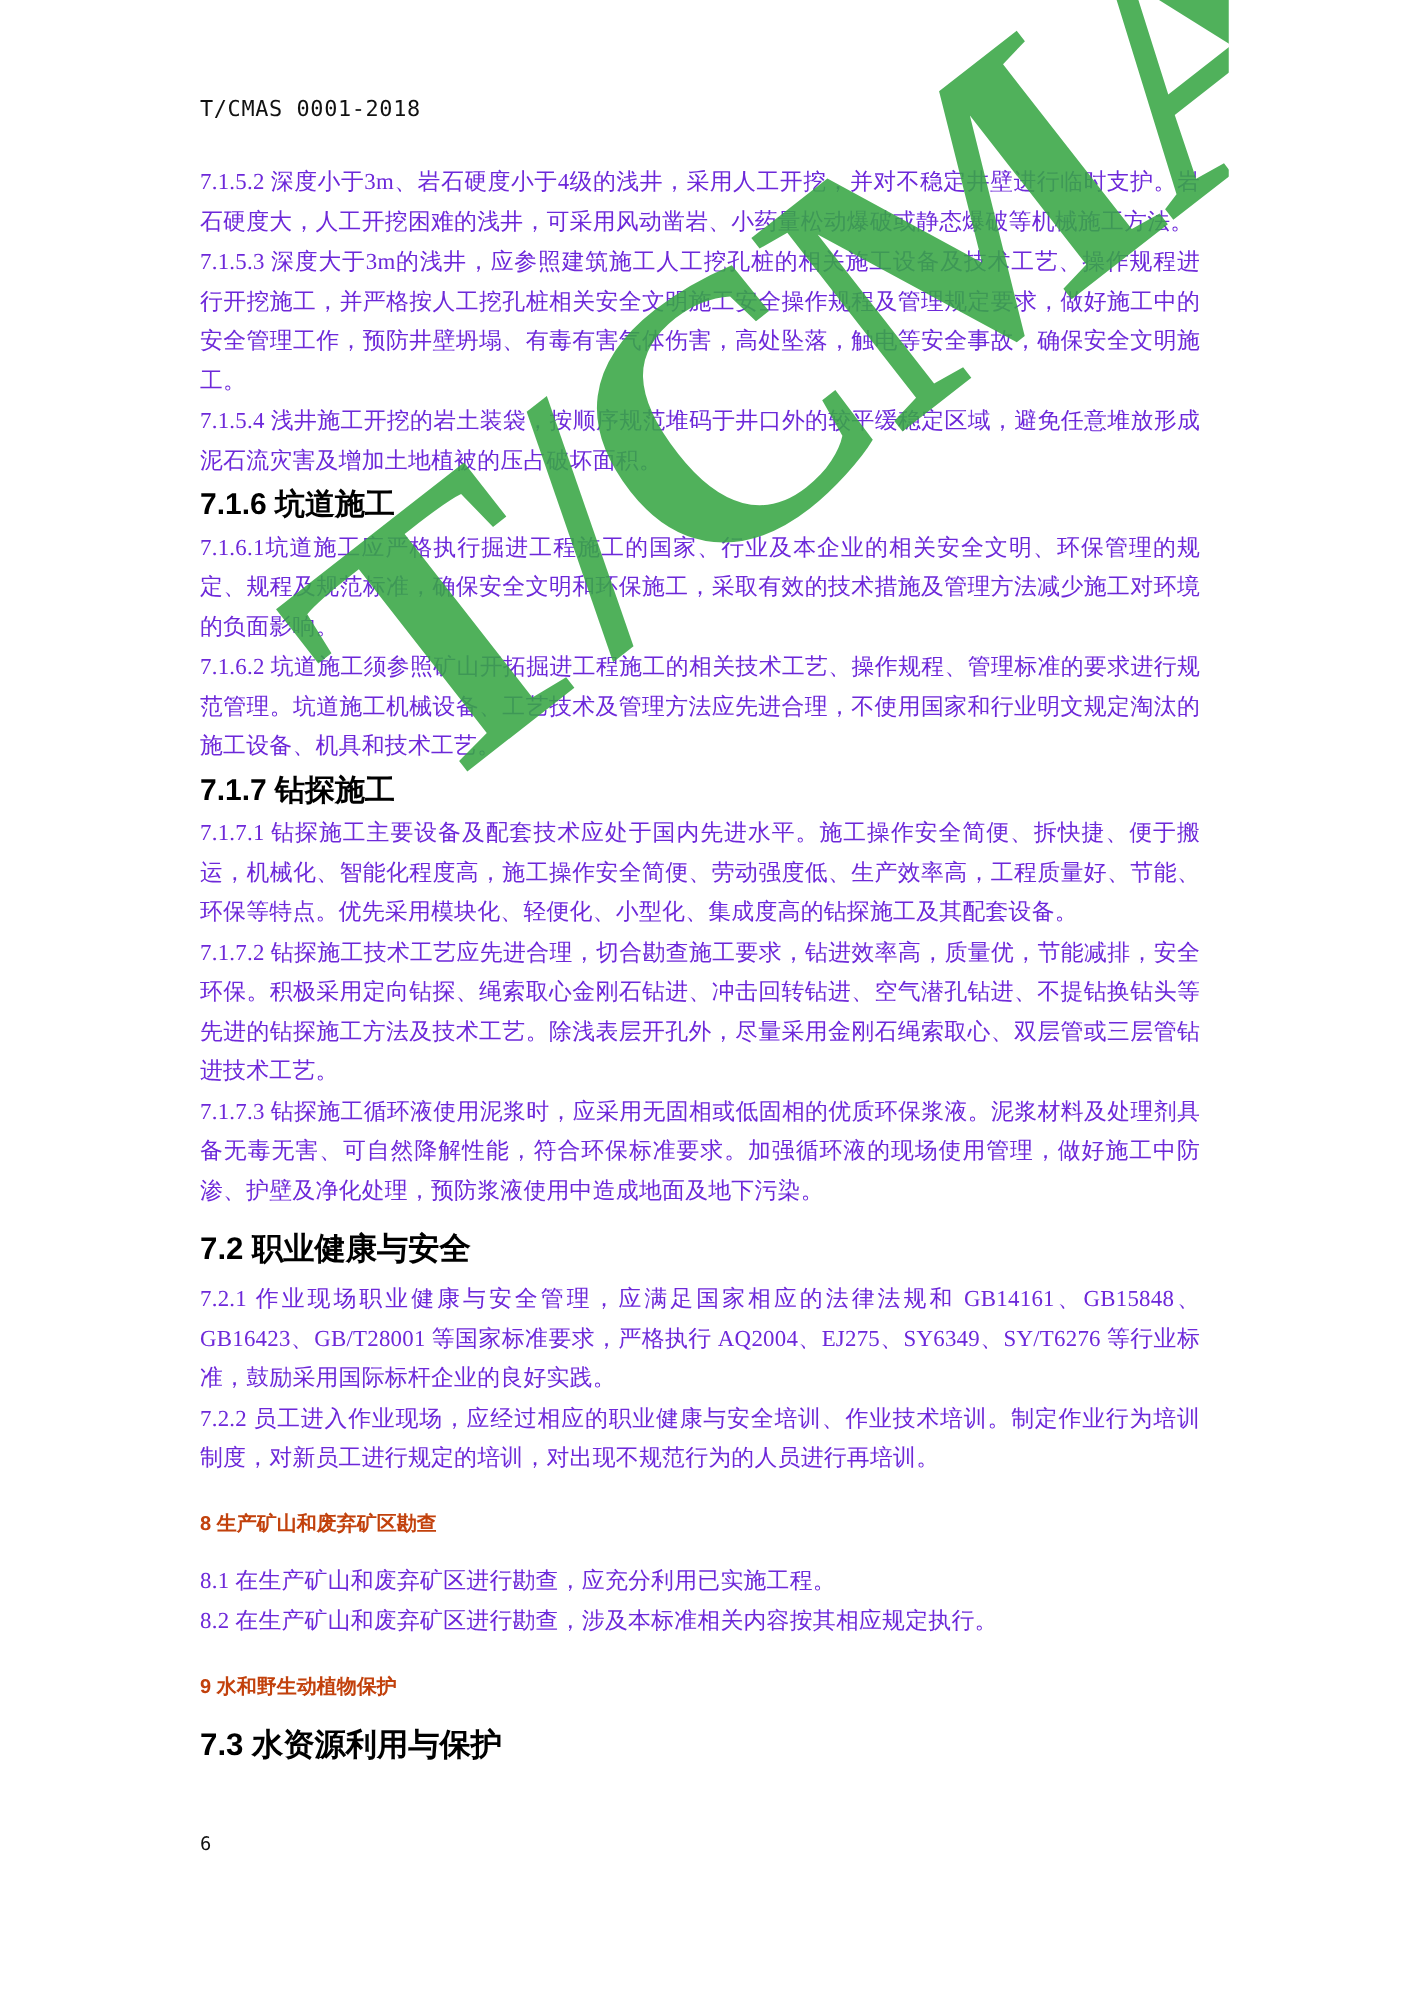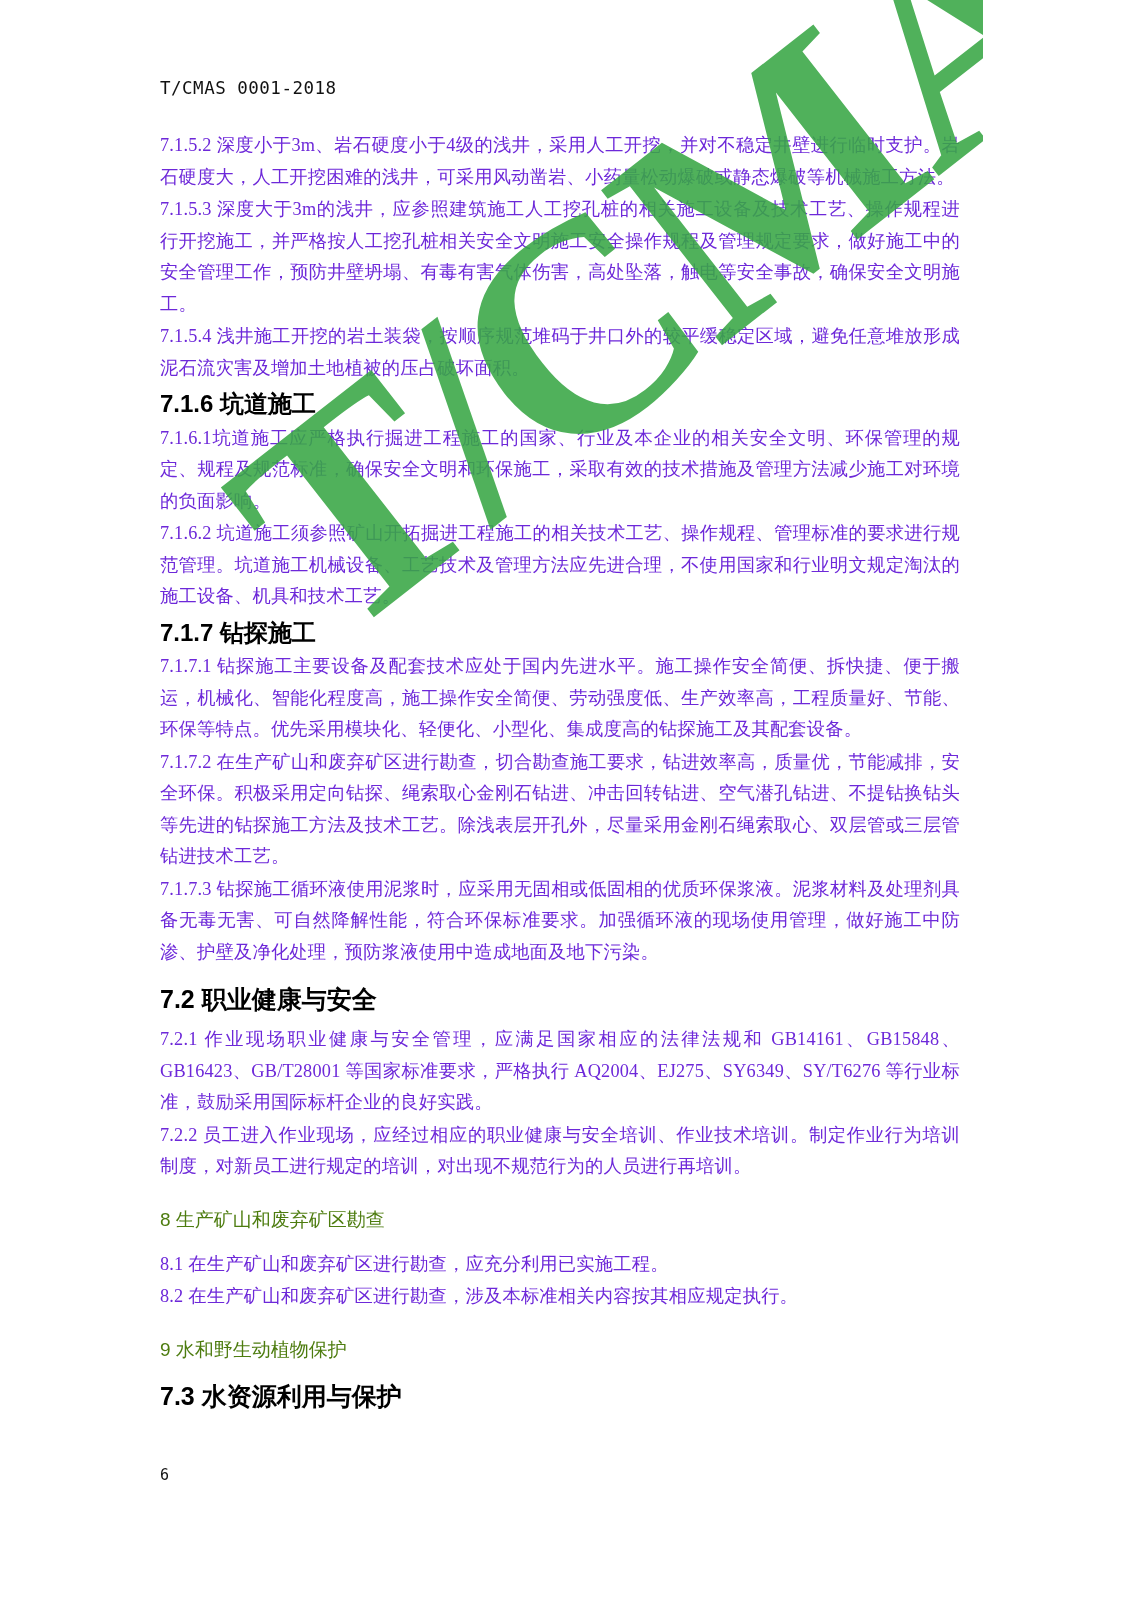--- a/index.html
+++ b/index.html
@@ -55,25 +55,25 @@
   p.heading {
     margin: 4px 0 3px 0;
     font-size: 24px;
     line-height: 31.5px;
     font-weight: bold;
     font-family: "Liberation Sans", sans-serif;
     color: #000;
   }
   p.section {
     margin: 22px 0 14px 0;
-    font-size: 19px;
+    font-size: 16px;
     line-height: 30px;
-    font-weight: normal;
+    font-weight: bold;
     font-family: "Liberation Sans", sans-serif;
-    color: #4d7c0f;
+    color: #c2410c;
   }
   p.subsection {
     margin: 16px 0 10px 0;
     font-size: 25px;
     line-height: 30px;
     font-weight: bold;
     font-family: "Liberation Sans", sans-serif;
     color: #000;
   }
   .footer {
@@ -122,21 +122,21 @@
 
     <div class="content">
       <p class="para">7.1.5.2 深度小于3m、岩石硬度小于4级的浅井，采用人工开挖，并对不稳定井壁进行临时支护。岩石硬度大，人工开挖困难的浅井，可采用风动凿岩、小药量松动爆破或静态爆破等机械施工方法。</p>
       <p class="para">7.1.5.3 深度大于3m的浅井，应参照建筑施工人工挖孔桩的相关施工设备及技术工艺、操作规程进行开挖施工，并严格按人工挖孔桩相关安全文明施工安全操作规程及管理规定要求，做好施工中的安全管理工作，预防井壁坍塌、有毒有害气体伤害，高处坠落，触电等安全事故，确保安全文明施工。</p>
       <p class="para">7.1.5.4 浅井施工开挖的岩土装袋，按顺序规范堆码于井口外的较平缓稳定区域，避免任意堆放形成泥石流灾害及增加土地植被的压占破坏面积。</p>
       <p class="heading">7.1.6 坑道施工</p>
       <p class="para">7.1.6.1坑道施工应严格执行掘进工程施工的国家、行业及本企业的相关安全文明、环保管理的规定、规程及规范标准，确保安全文明和环保施工，采取有效的技术措施及管理方法减少施工对环境的负面影响。</p>
       <p class="para">7.1.6.2 坑道施工须参照矿山开拓掘进工程施工的相关技术工艺、操作规程、管理标准的要求进行规范管理。坑道施工机械设备、工艺技术及管理方法应先进合理，不使用国家和行业明文规定淘汰的施工设备、机具和技术工艺。</p>
       <p class="heading">7.1.7 钻探施工</p>
       <p class="para">7.1.7.1 钻探施工主要设备及配套技术应处于国内先进水平。施工操作安全简便、拆快捷、便于搬运，机械化、智能化程度高，施工操作安全简便、劳动强度低、生产效率高，工程质量好、节能、环保等特点。优先采用模块化、轻便化、小型化、集成度高的钻探施工及其配套设备。</p>
-      <p class="para">7.1.7.2 在生产矿山和废弃矿区进行勘查，切合勘查施工要求，钻进效率高，质量优，节能减排，安全环保。积极采用定向钻探、绳索取心金刚石钻进、冲击回转钻进、空气潜孔钻进、不提钻换钻头等先进的钻探施工方法及技术工艺。除浅表层开孔外，尽量采用金刚石绳索取心、双层管或三层管钻进技术工艺。</p>
+      <p class="para">7.1.7.2 钻探施工技术工艺应先进合理，切合勘查施工要求，钻进效率高，质量优，节能减排，安全环保。积极采用定向钻探、绳索取心金刚石钻进、冲击回转钻进、空气潜孔钻进、不提钻换钻头等先进的钻探施工方法及技术工艺。除浅表层开孔外，尽量采用金刚石绳索取心、双层管或三层管钻进技术工艺。</p>
       <p class="para">7.1.7.3 钻探施工循环液使用泥浆时，应采用无固相或低固相的优质环保浆液。泥浆材料及处理剂具备无毒无害、可自然降解性能，符合环保标准要求。加强循环液的现场使用管理，做好施工中防渗、护壁及净化处理，预防浆液使用中造成地面及地下污染。</p>
       <p class="subsection">7.2 职业健康与安全</p>
       <p class="para">7.2.1 作业现场职业健康与安全管理，应满足国家相应的法律法规和 GB14161、GB15848、GB16423、GB/T28001 等国家标准要求，严格执行 AQ2004、EJ275、SY6349、SY/T6276 等行业标准，鼓励采用国际标杆企业的良好实践。</p>
       <p class="para">7.2.2 员工进入作业现场，应经过相应的职业健康与安全培训、作业技术培训。制定作业行为培训制度，对新员工进行规定的培训，对出现不规范行为的人员进行再培训。</p>
       <p class="section">8   生产矿山和废弃矿区勘查</p>
       <p class="para">8.1 在生产矿山和废弃矿区进行勘查，应充分利用已实施工程。</p>
       <p class="para">8.2 在生产矿山和废弃矿区进行勘查，涉及本标准相关内容按其相应规定执行。</p>
       <p class="section">9   水和野生动植物保护</p>
       <p class="subsection">7.3 水资源利用与保护</p>
     </div>

